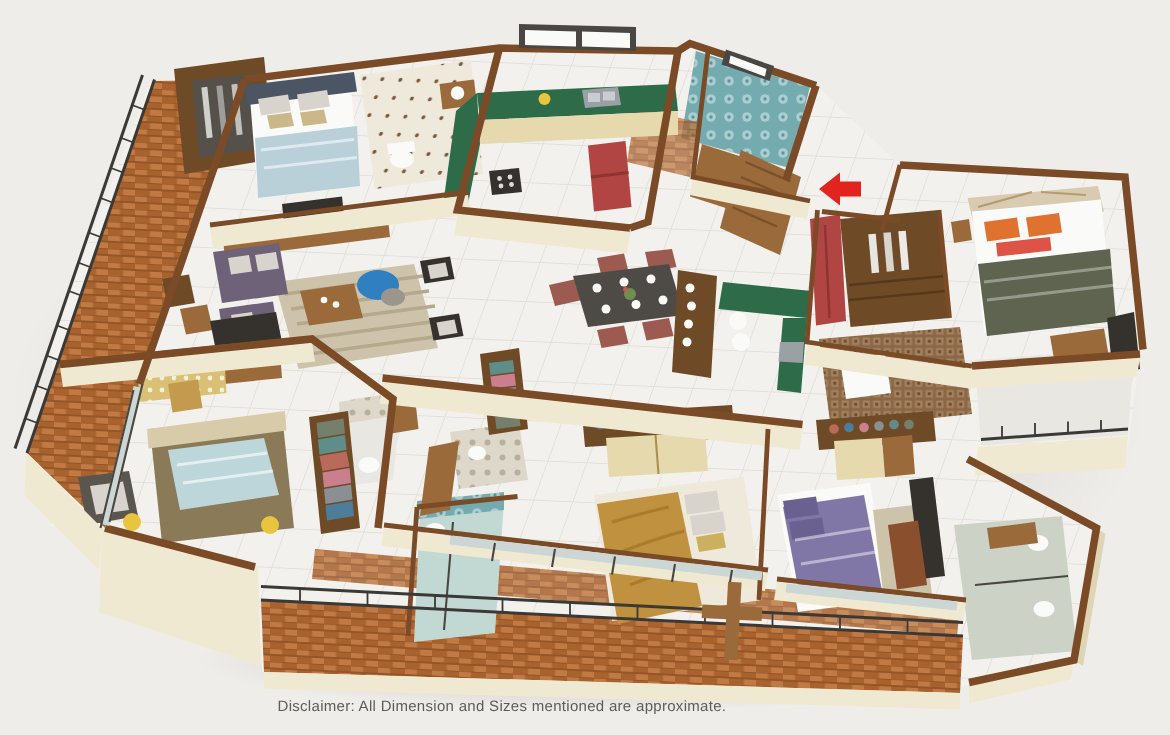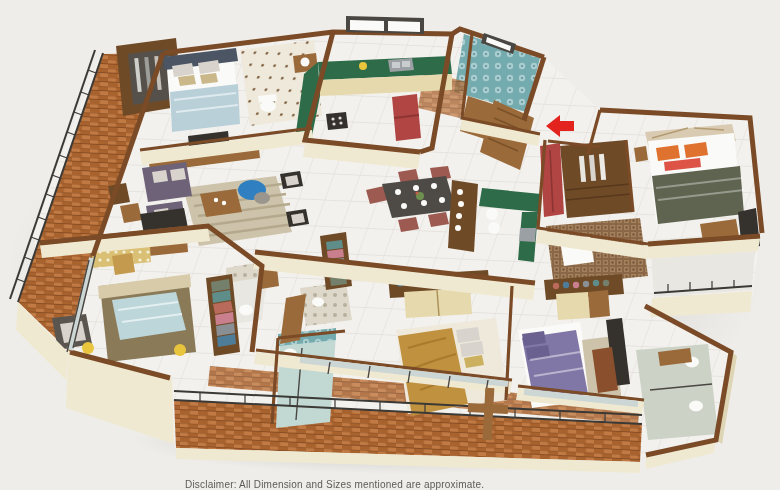--- a/index.html
+++ b/index.html
@@ -1,18 +1,18 @@
 <!DOCTYPE html>
 <html style="--background: #efedea; --text: #5c5b57; --floor-marble: #f3f1ee; --floor-line: #e2dfd9; --wall-cap: #7a4b26; --wall-face: #f0e9d1; --wall-face-shade: #ded5b4; --balcony-brick: #a8622e; --brick-light: #c17a43; --railing: #3b3936; --glass: #ccd6d4; --window-frame: #4a4742; --kitchen-counter: #2e6b49; --cabinet-cream: #e6d9ad; --fridge-red: #b04543; --wood: #9a6a3a; --wood-dark: #6f4a27; --tv-dark: #35322e; --sofa-purple: #6e6278; --cushion-light: #d8d3cc; --rug-beige: #cdc3ab; --bean-bag-blue: #2f7fc1; --dining-chair: #9c5a50; --table-top: #4e4a45; --bed1-blanket: #b9d0d9; --bed1-head: #4b5563; --bed2-blanket: #bcd6da; --bed2-base: #8a7a57; --bed3-blanket: #c0913f; --bed4-blanket: #8177a6; --master-blanket: #5f6450; --pillow-orange: #e0722f; --pillow-red: #dd5345; --white: #fafaf8; --teal-tile: #74abae; --teal-tile-light: #a9cdd0; --dots-tile: #efe9dc; --dot-brown: #7a5a3a; --mosaic: #8a6747; --mosaic-light: #a3815c; --damask-bg: #ded8ca; --damask-dot: #b7b09e; --bath2-floor: #e9e7e1; --bath3-floor: #c2d8d3; --bath4-floor: #ccd2c6; --gold-desk: #d9c074; --yellow: #e8c53c; --arrow-red: #e3231d; --clothes-0: #5f8d8a; --clothes-1: #c97f8e; --clothes-2: #8a8f94; --clothes-3: #b96a5a; --clothes-4: #74806b; --clothes-5: #4e7d9a;"><head>
 <meta charset="utf-8">
 <style>
   html,body{margin:0;padding:0;}
   body{font-family:"Liberation Sans", sans-serif;}
   .stage{position:relative;width:780px;height:490px;overflow:hidden;background:var(--background,#efedea);}
-  .disclaimer{position:absolute;left:149px;top:479px;font-size:10px;color:var(--text,#5c5b57);letter-spacing:.2px;padding-left:36px;}
+  .disclaimer{position:absolute;left:149px;top:466px;font-size:10px;color:var(--text,#5c5b57);letter-spacing:.2px;padding-left:36px;}
   svg{position:absolute;left:0;top:0;}
   
   .cap{stroke:var(--wall-cap);stroke-width:5;fill:none;stroke-linecap:butt;}
   .capthin{stroke:var(--wall-cap);stroke-width:3.2;fill:none;}
   .face{fill:var(--wall-face);}
   .faceshade{fill:var(--wall-face-shade);}
   .rail{stroke:var(--railing);stroke-width:2;fill:none;}
   .railthin{stroke:var(--railing);stroke-width:1.2;fill:none;}
   .wood{fill:var(--wood);} .wooddark{fill:var(--wood-dark);}
   .white{fill:var(--white);}

